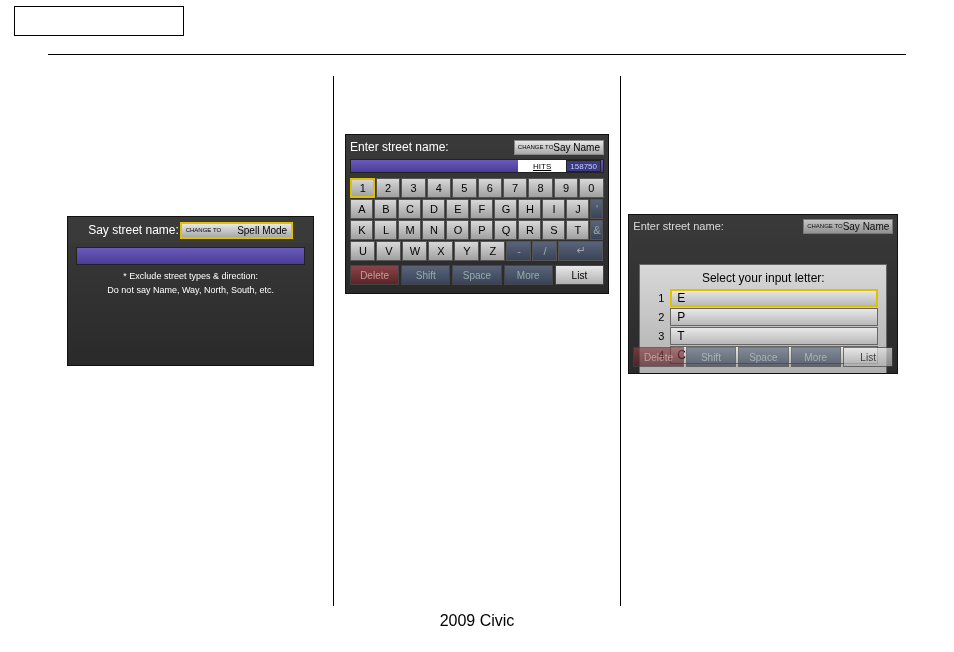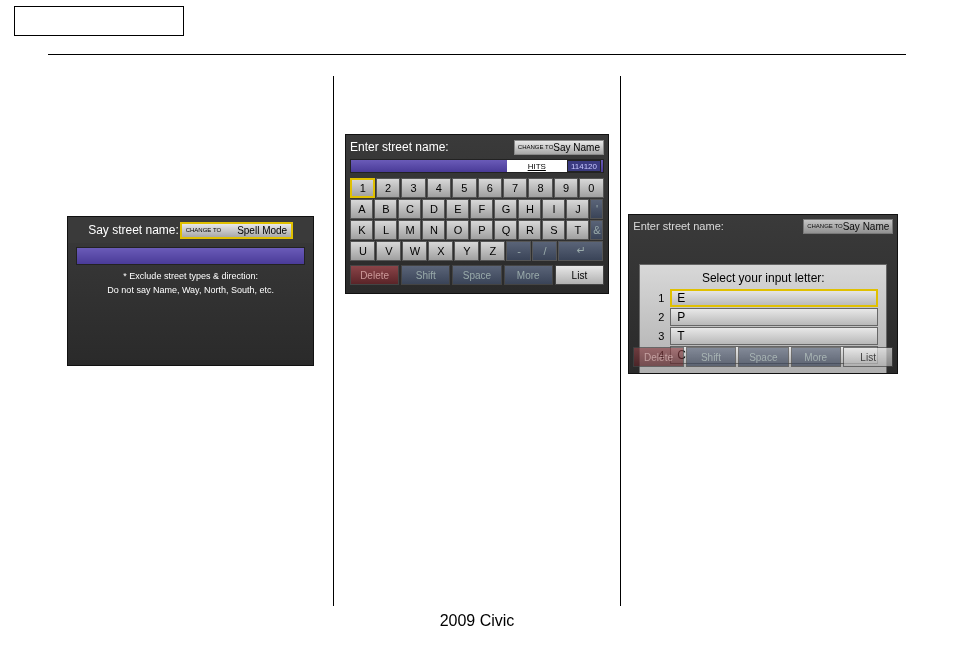--- a/index.html
+++ b/index.html
@@ -135,21 +135,21 @@
     position: relative;
   }
   .s2-hits {
     position: absolute;
     right: 2px;
     top: 0;
     height: 12px;
     display: flex;
     font-size: 8px;
   }
-  .s2-hits-label { background: #fff; color: #000; padding: 0 21px; display: flex; align-items: center; text-decoration: underline; }
+  .s2-hits-label { background: #fff; color: #000; padding: 0 15px; display: flex; align-items: center; text-decoration: underline; }
   .s2-hits-val { background: #3a3a80; color: #c8c8ff; padding: 0 3px; display: flex; align-items: center; border: 1px solid #222; }
   .kb {
     margin: 4px 4px;
   }
   .kb-row { display: flex; }
   .key {
     width: 25px;
     height: 20px;
     background: linear-gradient(#d8d8d8,#a0a0a0);
     border: 1px solid #555;
@@ -264,21 +264,21 @@
       <div class="s2-header">
         <span class="s2-title">Enter street name:</span>
         <div class="s2-btn">
           <span class="sm">CHANGE TO</span>
           <span>Say Name</span>
         </div>
       </div>
       <div class="s2-bar">
         <div class="s2-hits">
           <span class="s2-hits-label">HITS</span>
-          <span class="s2-hits-val">114120</span>
+          <span class="s2-hits-val">158750</span>
         </div>
       </div>
       <div class="kb">
         <div class="kb-row">
           <div class="key sel">1</div>
           <div class="key">2</div>
           <div class="key">3</div>
           <div class="key">4</div>
           <div class="key">5</div>
           <div class="key">6</div>

